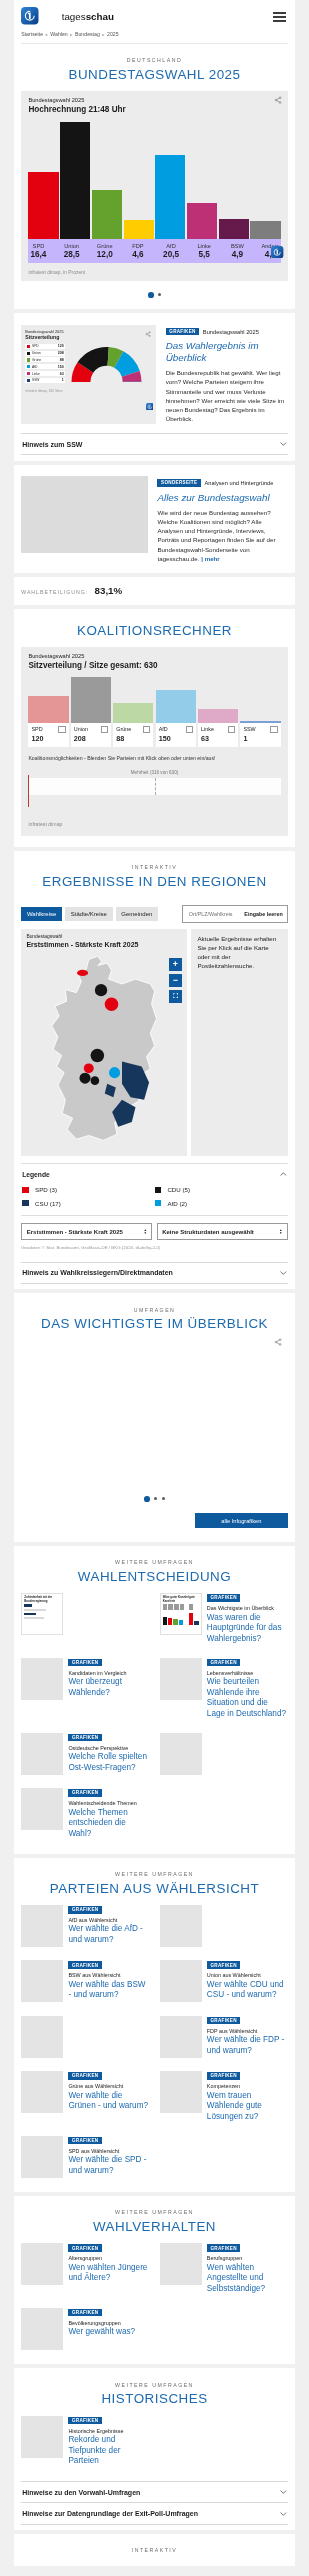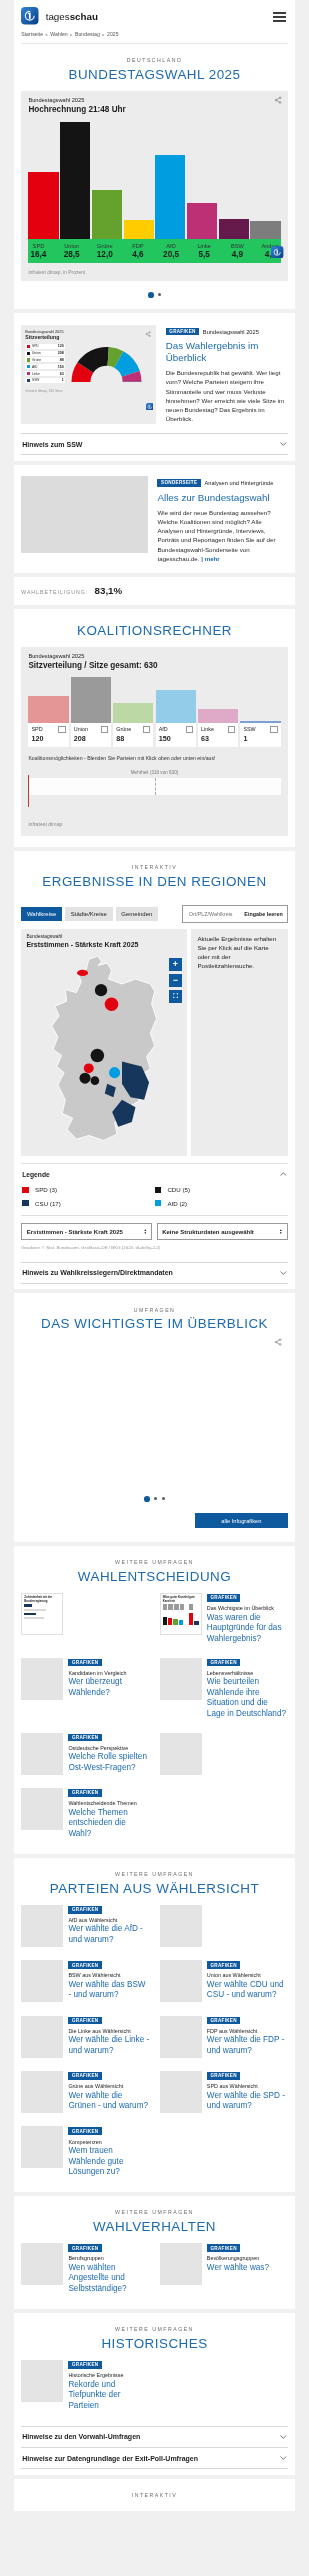--- a/index.html
+++ b/index.html
@@ -1,40 +1,40 @@
 <!DOCTYPE html>
 <html style="font-size:8.2px"><head>
 <meta charset="utf-8">
 <style>
   html,body{margin:0;padding:0;background:#f0f0f0;font-family:"Liberation Sans","DejaVu Sans",sans-serif;color:#1d1d1d;}
   .page{width:281px;margin:0 auto;}
   .block{background:#fff;margin-bottom:4.1px;padding:0 7.2px;overflow:hidden;}
   a{text-decoration:none;color:inherit;cursor:pointer;}
   
   .hdr{display:flex;align-items:center;justify-content:space-between;padding:7.2px 0 3.1px;}
-  .brand{display:flex;align-items:center;gap:7px;}
+  .brand{display:flex;align-items:center;gap:23px;}
   .wordmark{font-size:9.8px;color:#141414;}
   .wordmark b{font-weight:bold;}
   .burger{display:flex;flex-direction:column;gap:2.6px;padding:2.1px;}
   .burger span{display:block;width:12.4px;height:1.5px;background:#3c3c3c;}
   .bc{font-size:5.2px;color:#555;padding:1px 0 6.2px;border-bottom:0.5px solid #e8e8e8;}
   .bc a{margin-right:2.6px;}
   .bc .sep{color:#888;margin-right:2.6px;font-size:4.1px;}
   
   .shead{text-align:center;padding:13.4px 0 9.3px;}
   .kicker{font-size:5.2px;letter-spacing:1.5px;color:#6b6b6b;margin-bottom:3.6px;}
   .stitle{font-size:13.4px;color:#1c6ab0;letter-spacing:0.5px;font-weight:400;}
   
   .ccard{background:#ececec;padding:6.2px 7.2px 6.2px;position:relative;}
   .ckicker{font-size:5.7px;color:#1d1d1d;margin-bottom:1.5px;}
   .ctitle{font-size:8.2px;font-weight:bold;margin-bottom:7.2px;}
   .share{position:absolute;top:5.2px;right:5.2px;}
   .bars{display:flex;align-items:flex-end;gap:1.5px;height:118px;}
   .bars>div{flex:1;}
-  .labels{display:flex;gap:13px;background:#22c55e;text-align:center;padding:3.6px 0 4.6px;}
+  .labels{display:flex;gap:13px;background:#c4b5fd;text-align:center;padding:3.6px 0 4.6px;}
   .labels>div{flex:1;}
   .bname{font-size:5.7px;color:#333;}
   .bval{font-size:8.2px;font-weight:bold;margin-top:1px;}
   .csource{font-size:4.9px;color:#8a8a8a;margin-top:6.2px;}
   .ardbadge{position:absolute;right:4.1px;bottom:20.6px;}
   .dots{text-align:center;padding:9.3px 0 10.3px;}
   .dot{width:3.1px;height:3.1px;border-radius:50%;background:#5a5a5a;display:inline-block;margin:0 2.1px;vertical-align:middle;}
   .dot.active{width:5.7px;height:5.7px;background:#0f5a9e;}
   
   .half{display:flex;gap:9.3px;padding:11.3px 0 9.3px;}
@@ -45,21 +45,21 @@
   .mlegend{width:40px;flex:none;padding-top:1px;}
   .mlr{display:flex;align-items:center;gap:2.1px;font-size:3.3px;margin-bottom:1.8px;background:#fff;padding:0.5px 1.5px;}
   .mlr .sq{width:3.1px;height:3.1px;flex:none;}
   .mlr .nm{flex:1;}
   .mlr b{font-size:3.6px;}
   .msrc{font-size:3.3px;color:#999;margin-top:4.1px;}
   .mard{position:absolute;right:3.1px;bottom:11.3px;}
   .tcol{flex:1;padding-top:2.1px;}
   .badge{display:inline-block;background:#0f5a9e;color:#fff;font-size:4.6px;font-weight:bold;padding:1.3px 3.6px;letter-spacing:0.3px;vertical-align:middle;}
   .bkick{font-size:5.7px;margin-left:3.6px;vertical-align:middle;}
-  .btitle{font-size:9.8px;color:#1c6ab0;margin:4.6px 0 4.1px;line-height:1.2;}
+  .btitle{font-size:9.8px;color:#1c6ab0;margin:4.6px 0 4.1px;line-height:1.2;font-style:italic;}
   .btext{font-size:6.2px;line-height:1.5;color:#2b2b2b;}
   .more{color:#1c6ab0;font-weight:bold;}
   .media{width:127px;height:77px;background:#dcdcdc;flex:none;}
   
   .acc{border-top:0.5px solid #d8d8d8;padding:6.7px 1px;display:flex;justify-content:space-between;align-items:center;font-weight:bold;font-size:7px;}
   .accwrap{padding-bottom:5.2px;}
   .acc:last-child{border-bottom:0.5px solid #d8d8d8;}
   
   .wbt{display:flex;align-items:baseline;gap:6.2px;padding:8.8px 0;}
   .wbt .lab{font-size:5.2px;letter-spacing:1px;color:#8a8a8a;}
@@ -598,54 +598,57 @@
         <a class="teaser">
           <div class="thumb"></div>
           <div class="tcontent"><span class="badge">GRAFIKEN</span><div class="tkicker">BSW aus Wählersicht</div><div class="ttitle">Wer wählte das BSW - und warum?</div></div>
         </a>
         <a class="teaser">
           <div class="thumb"></div>
           <div class="tcontent"><span class="badge">GRAFIKEN</span><div class="tkicker">Union aus Wählersicht</div><div class="ttitle">Wer wählte CDU und CSU - und warum?</div></div>
         </a>
         <a class="teaser">
           <div class="thumb"></div>
-          <div class="tcontent"><span class="badge">GRAFIKEN</span><div class="tkicker">Die Linke aus Wählersicht</div><div class="ttitle">Wer wählte die Linke - und warum?</div></div>
         </a>
         <a class="teaser">
           <div class="thumb"></div>
           <div class="tcontent"><span class="badge">GRAFIKEN</span><div class="tkicker">FDP aus Wählersicht</div><div class="ttitle">Wer wählte die FDP - und warum?</div></div>
         </a>
         <a class="teaser">
           <div class="thumb"></div>
           <div class="tcontent"><span class="badge">GRAFIKEN</span><div class="tkicker">Grüne aus Wählersicht</div><div class="ttitle">Wer wählte die Grünen - und warum?</div></div>
         </a>
         <a class="teaser">
           <div class="thumb"></div>
+          <div class="tcontent"><span class="badge">GRAFIKEN</span><div class="tkicker">Kompetenzen</div><div class="ttitle">Wem trauen Wählende gute Lösungen zu?</div></div>
+        </a>
+        <a class="teaser">
+          <div class="thumb"></div>
           <div class="tcontent"><span class="badge">GRAFIKEN</span><div class="tkicker">SPD aus Wählersicht</div><div class="ttitle">Wer wählte die SPD - und warum?</div></div>
-        </a>
-        <a class="teaser">
-          <div class="thumb"></div>
-          <div class="tcontent"><span class="badge">GRAFIKEN</span><div class="tkicker">Kompetenzen</div><div class="ttitle">Wem trauen Wählende gute Lösungen zu?</div></div>
         </a>
       </div>
   </section>
 
   <section class="block">
     <div class="shead">
       <div class="kicker">WEITERE UMFRAGEN</div>
       <div class="stitle">WAHLVERHALTEN</div>
     </div>
     <div class="tgrid" id="wv-grid">
         <a class="teaser">
           <div class="thumb"></div>
+          <div class="tcontent"><span class="badge">GRAFIKEN</span><div class="tkicker">Altersgruppen</div><div class="ttitle">Wen wählten Jüngere und Ältere?</div></div>
+        </a>
+        <a class="teaser">
+          <div class="thumb"></div>
           <div class="tcontent"><span class="badge">GRAFIKEN</span><div class="tkicker">Berufsgruppen</div><div class="ttitle">Wen wählten Angestellte und Selbstständige?</div></div>
         </a>
         <a class="teaser">
           <div class="thumb"></div>
-          <div class="tcontent"><span class="badge">GRAFIKEN</span><div class="tkicker">Bevölkerungsgruppen</div><div class="ttitle">Wer wählte was?</div></div>
+          <div class="tcontent"><span class="badge">GRAFIKEN</span><div class="tkicker">Bevölkerungsgruppen</div><div class="ttitle">Wer gewählt was?</div></div>
         </a>
       </div>
   </section>
 
   <section class="block">
     <div class="shead">
       <div class="kicker">WEITERE UMFRAGEN</div>
       <div class="stitle">HISTORISCHES</div>
     </div>
     <div class="tgrid" id="hi-grid">

